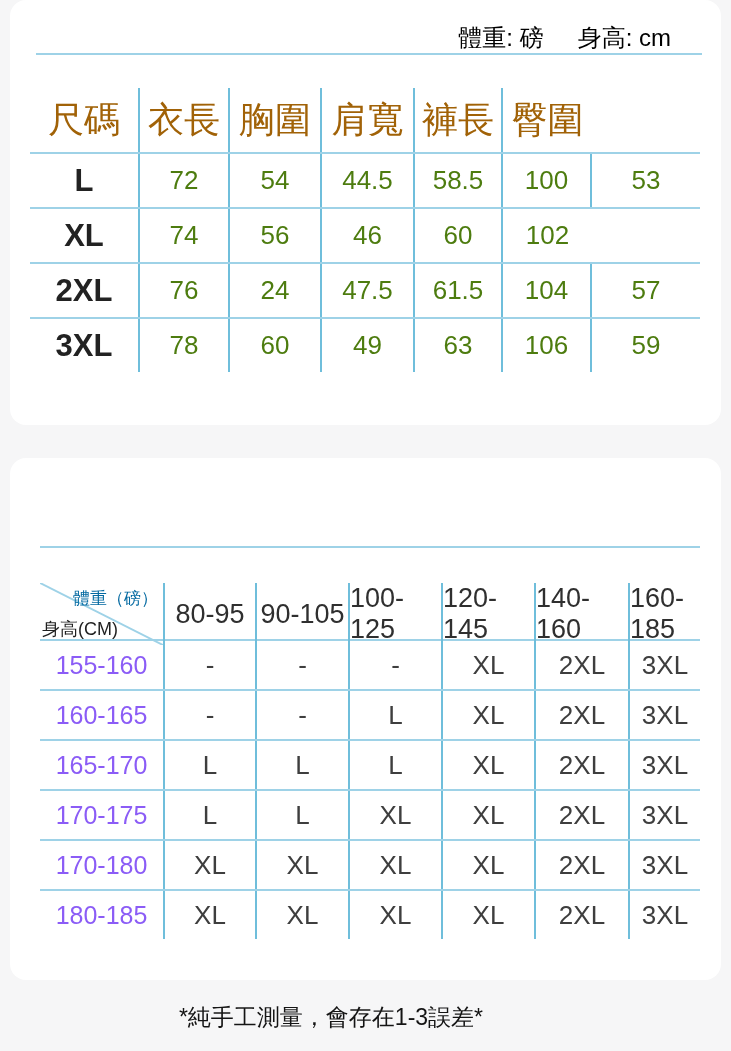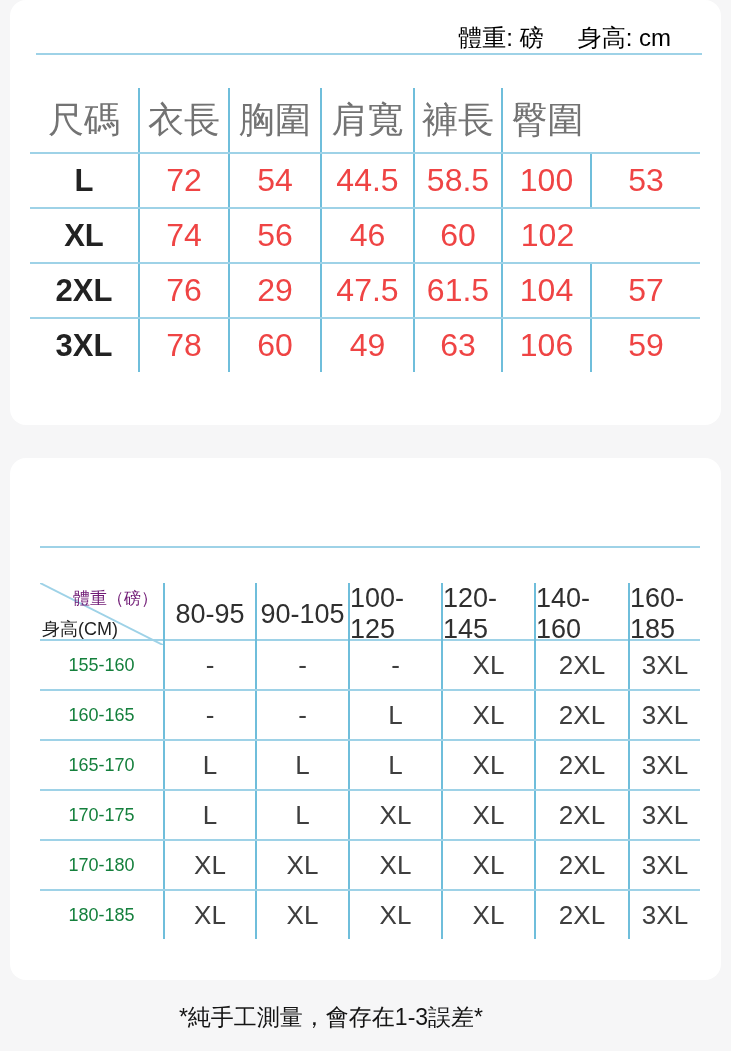--- a/index.html
+++ b/index.html
@@ -18,41 +18,41 @@
     font-size:24px;color:#000;white-space:nowrap;}
   .legend-rule{position:absolute;top:53px;left:26px;width:666px;height:2px;background:var(--hline,#9ed2e7);}
   .size-table{position:absolute;left:20px;top:88px;width:670px;}
   .size-row{display:grid;grid-template-columns:110px 90px 92px 93px 88px 89px 108px;
     height:55px;box-sizing:border-box;}
   .size-row.header{height:64px;}
   .size-row:not(.header){border-top:2px solid var(--hline,#9ed2e7);}
   .size-cell{display:flex;align-items:center;justify-content:center;
     border-right:2px solid var(--vline,#6fbedb);box-sizing:border-box;}
   .size-cell:last-child{border-right:none;}
-  .size-cell.hcell{font-size:36px;color:#737373;}
+  .size-cell.hcell{font-size:36px;color:#a16207;}
   .size-cell.size-label{font-size:31px;font-weight:600;color:#222;}
-  .size-cell.num{font-size:32px;color:#ef4444;}
+  .size-cell.num{font-size:26px;color:#4d7c0f;}
 
   
   .fit-rule{position:absolute;top:88px;left:30px;width:660px;height:2px;background:var(--hline,#9ed2e7);}
   .fit-table{position:absolute;left:30px;top:125px;width:660px;}
   .fit-row{display:grid;grid-template-columns:125px 92px 93px 93px 93px 94px 70px;
     height:50px;box-sizing:border-box;}
   .fit-row.header{height:56px;}
   .fit-row:not(.header){border-top:2px solid var(--hline,#9ed2e7);}
   .fit-cell{display:flex;align-items:center;justify-content:center;
     border-right:2px solid var(--vline,#6fbedb);box-sizing:border-box;
     font-size:26px;color:#3e3e3e;}
   .fit-cell:last-child{border-right:none;}
   .fit-row.header .fit-cell{font-size:27px;color:#2f2f2f;}
-  .fit-cell.rowlabel{font-size:18px;color:#15803d;text-align:center;}
+  .fit-cell.rowlabel{font-size:25px;color:#8b5cf6;text-align:center;}
   .fit-cell.corner{position:relative;}
   .fit-cell.corner svg{position:absolute;left:0;top:0;width:100%;height:100%;}
   .fit-cell.corner line{stroke:var(--hline,#9ed2e7);stroke-width:2;vector-effect:non-scaling-stroke;}
-  .axis-weight{position:absolute;top:4px;right:5px;font-size:17px;color:#701a75;white-space:nowrap;}
+  .axis-weight{position:absolute;top:4px;right:5px;font-size:17px;color:#0369a1;white-space:nowrap;}
   .axis-height{position:absolute;bottom:4px;left:2px;font-size:18px;color:#1f1f1f;white-space:nowrap;}
 
   
   .note{position:absolute;top:1002px;left:0;width:662px;text-align:center;
     font-size:23px;color:#141414;}
 </style>
 </head>
 <body>
 
 <div>
@@ -85,21 +85,21 @@
           <div class="size-cell size-label">XL</div>
           <div class="size-cell num">74</div>
           <div class="size-cell num">56</div>
           <div class="size-cell num">46</div>
           <div class="size-cell num">60</div>
           <div class="size-cell num">102</div>
         </div>
         <div class="size-row">
           <div class="size-cell size-label">2XL</div>
           <div class="size-cell num">76</div>
-          <div class="size-cell num">29</div>
+          <div class="size-cell num">24</div>
           <div class="size-cell num">47.5</div>
           <div class="size-cell num">61.5</div>
           <div class="size-cell num">104</div>
           <div class="size-cell num">57</div>
         </div>
         <div class="size-row">
           <div class="size-cell size-label">3XL</div>
           <div class="size-cell num">78</div>
           <div class="size-cell num">60</div>
           <div class="size-cell num">49</div>

